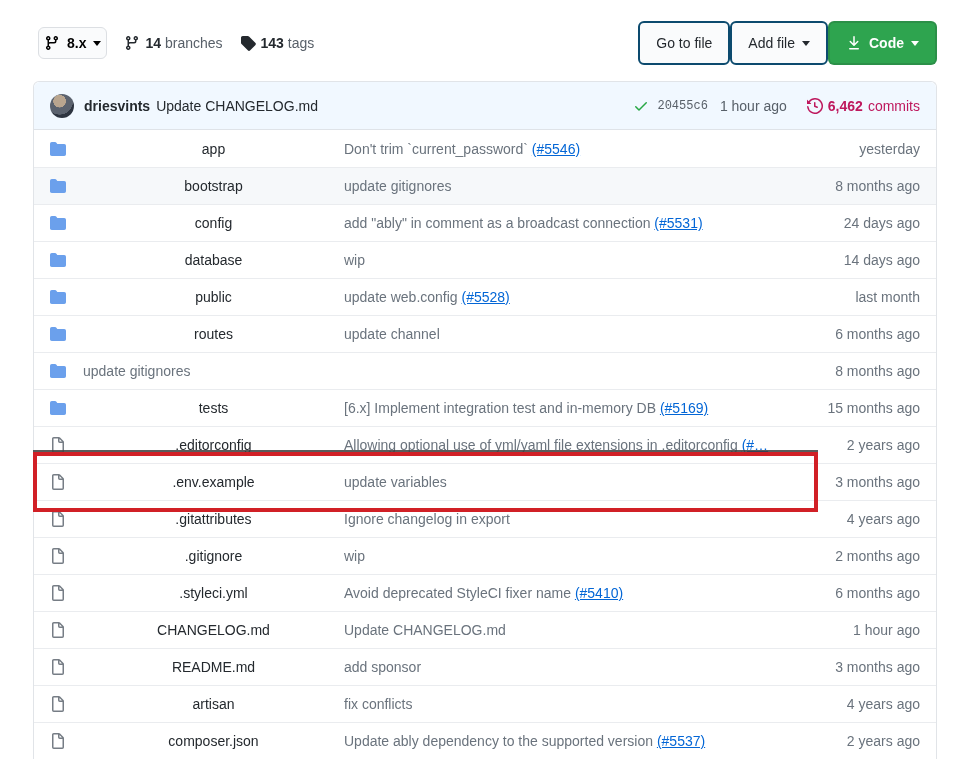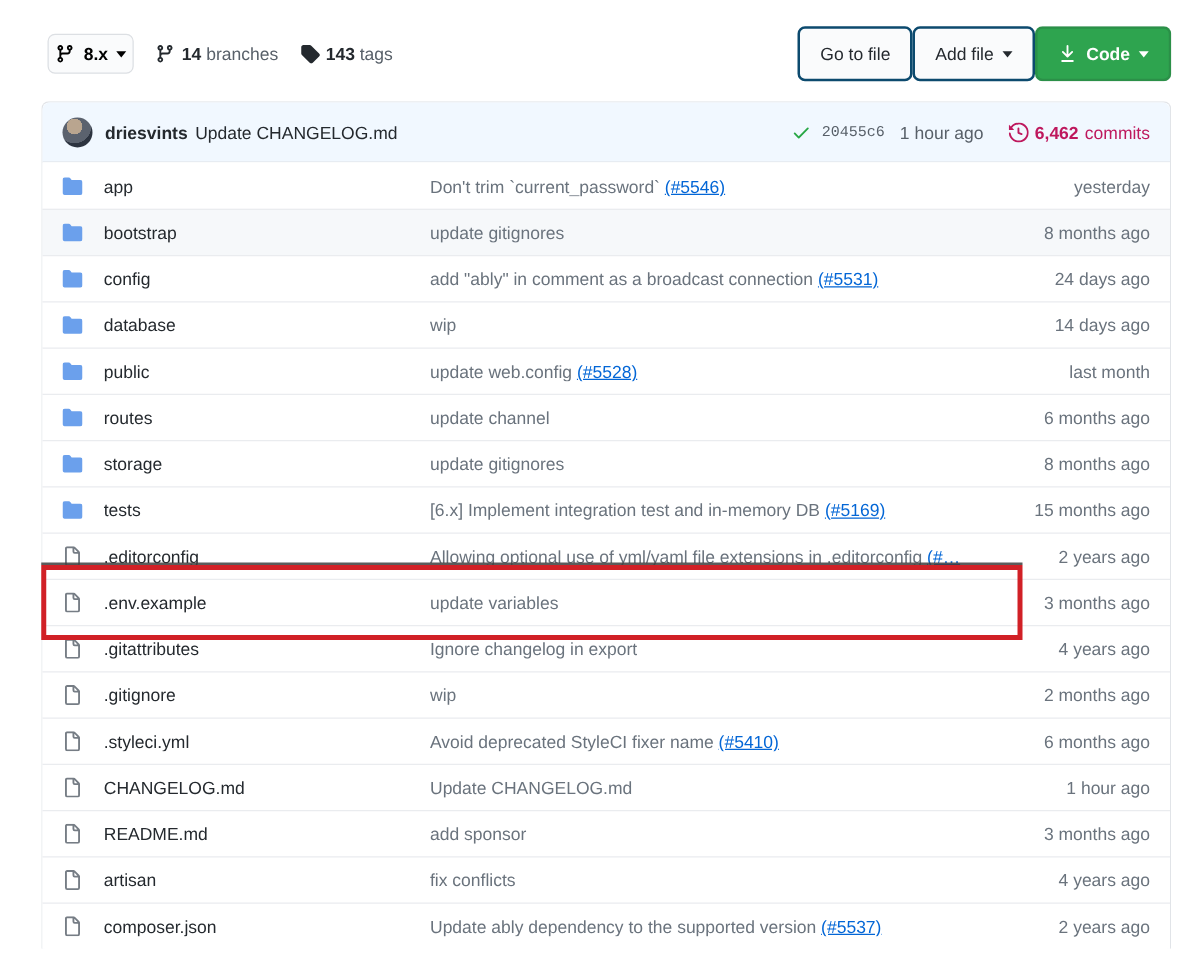--- a/index.html
+++ b/index.html
@@ -97,20 +97,21 @@
   }
   .row:first-of-type { border-top:none; }
   .row.hl { background:#f6f8fa; }
   .row .icon { width:16px; margin-right:17px; flex:none; }
   .icon-folder { color:var(--folder-blue,#6ba0ec); }
   .icon-file   { color:#767d85; }
   .fname {
     width:261px; flex:none;
     overflow:hidden; white-space:nowrap; text-overflow:ellipsis;
     color:#24292e;
+    text-align:center;
   }
   .fmsg {
     flex:1; min-width:0;
     overflow:hidden; white-space:nowrap; text-overflow:ellipsis;
     color:#6a737d; padding-right:16px;
   }
   .msg-link { color:var(--link-blue,#0366d6);text-decoration:underline; }
   .fdate { width:110px; flex:none; text-align:right; color:#6a737d; }
 
   
@@ -263,21 +264,20 @@
     <span class="fmsg"><a class="msg-text">update channel</a></span>
     <span class="fdate">6 months ago</span>
   </div>
       <div class="row">
     <span class="icon oicon icon-folder">
       <svg width="16" height="16" viewBox="0 0 16 16" fill="currentColor">
             <path d="M1.75 1A1.75 1.75 0 0 0 0 2.75v10.5C0 14.216.784 15 1.75 15h12.5A1.75 1.75 0 0 0 16 13.25v-8.5A1.75 1.75 0 0 0 14.25 3H7.5a.25.25 0 0 1-.2-.1l-.9-1.2C6.07 1.26 5.55 1 5 1H1.75z"></path>
           </svg>
     </span>
 
-    <a class="fname">storage</a>
     <span class="fmsg"><a class="msg-text">update gitignores</a></span>
     <span class="fdate">8 months ago</span>
   </div>
       <div class="row">
     <span class="icon oicon icon-folder">
       <svg width="16" height="16" viewBox="0 0 16 16" fill="currentColor">
             <path d="M1.75 1A1.75 1.75 0 0 0 0 2.75v10.5C0 14.216.784 15 1.75 15h12.5A1.75 1.75 0 0 0 16 13.25v-8.5A1.75 1.75 0 0 0 14.25 3H7.5a.25.25 0 0 1-.2-.1l-.9-1.2C6.07 1.26 5.55 1 5 1H1.75z"></path>
           </svg>
     </span>
 

